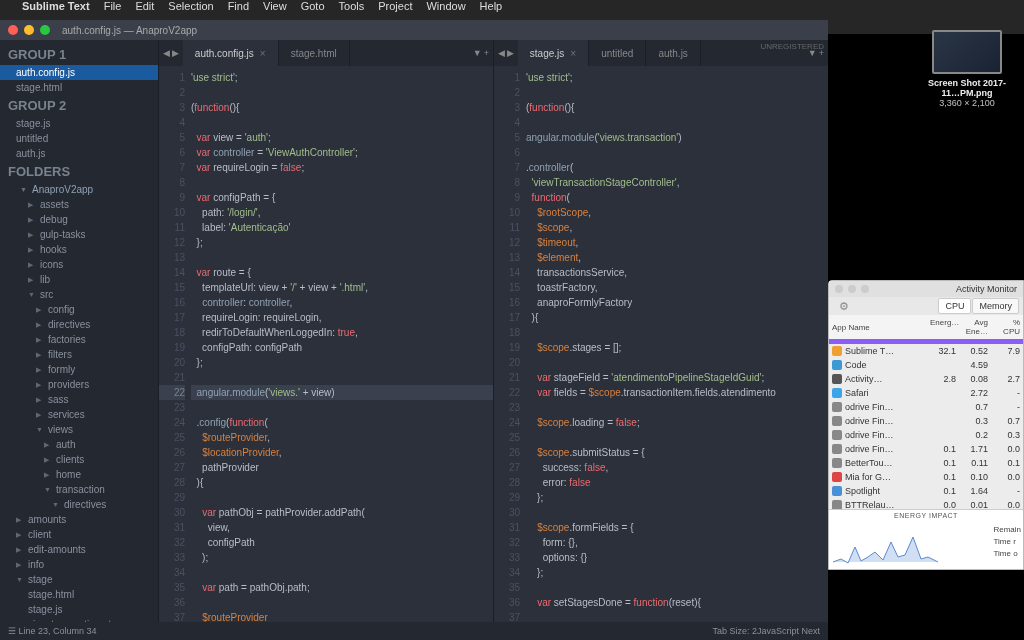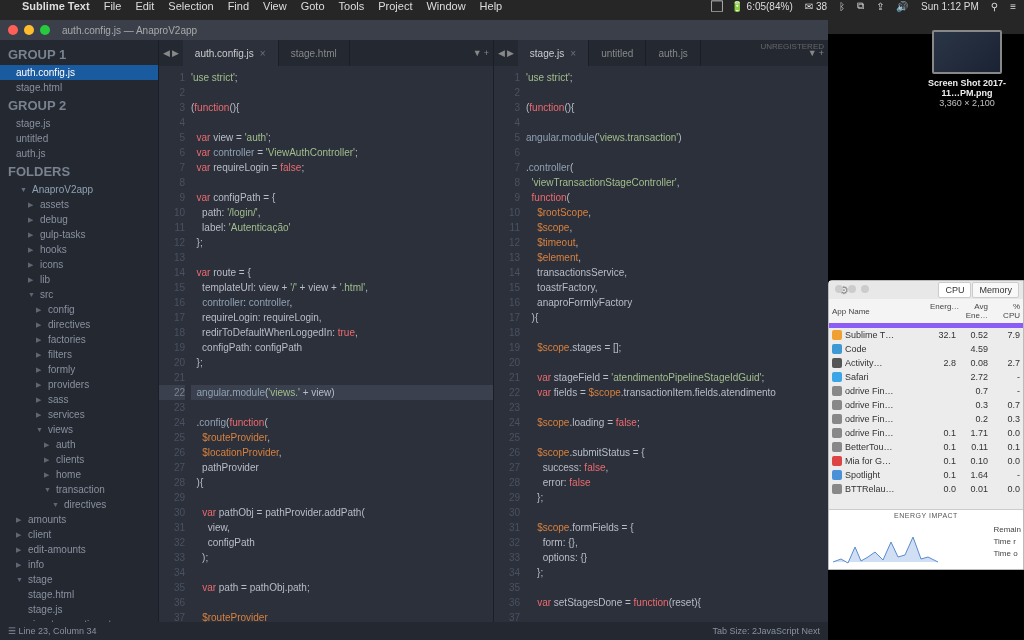--- a/index.html
+++ b/index.html
@@ -74,32 +74,20 @@
     <span>Edit</span>
     <span>Selection</span>
     <span>Find</span>
     <span>View</span>
     <span>Goto</span>
     <span>Tools</span>
     <span>Project</span>
     <span>Window</span>
     <span>Help</span>
   </div>
-  <div class="menubar-right">
-    <span>⃞</span>
-    <span>🔋 <span>6:05(84%)</span></span>
-    <span>✉ <span>38</span></span>
-    <span>ᛒ</span>
-    <span>⧉</span>
-    <span>⇪</span>
-    <span>🔊</span>
-    <span><span>Sun</span> <span>1:12 PM</span></span>
-    <span>⚲</span>
-    <span>≡</span>
-  </div>
 </div>
 
 <div class="window">
   <div class="titlebar">
     <div class="traffic">
       <div class="tl r"></div>
       <div class="tl y"></div>
       <div class="tl g"></div>
     </div>
     <span>auth.config.js — AnaproV2app</span>
@@ -387,20 +375,21 @@
   <div style="font-weight:600">Screen Shot 2017-11…PM.png</div>
   <div style="opacity:0.8">3,360 × 2,100</div>
 </div>
 
 <div class="activity">
   <div class="act-tl">
       <div></div>
       <div></div>
       <div></div>
     </div>
+  <div class="act-title">Activity Monitor</div>
   <div class="act-tabs">
     <span class="act-gear">⚙</span>
     <span class="act-tab a">CPU</span>
     <span class="act-tab">Memory</span>
   </div>
   <div class="act-table">
     <div class="act-hdr">
       <div class="c-name">App Name</div>
       <div class="c-v">Energ…</div>
       <div class="c-v">Avg Ene…</div>

